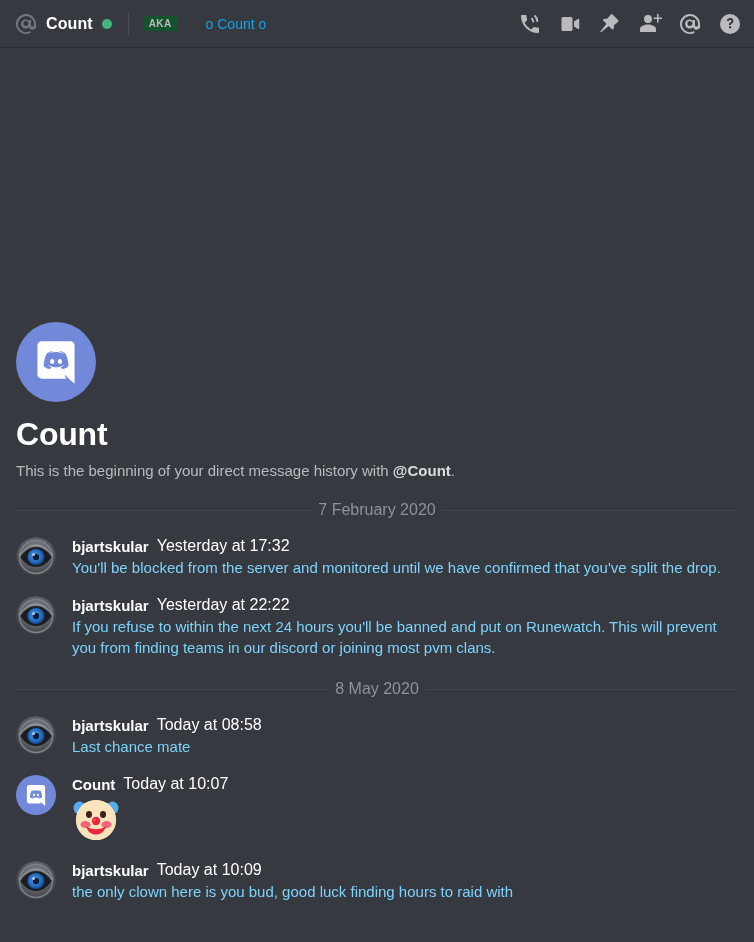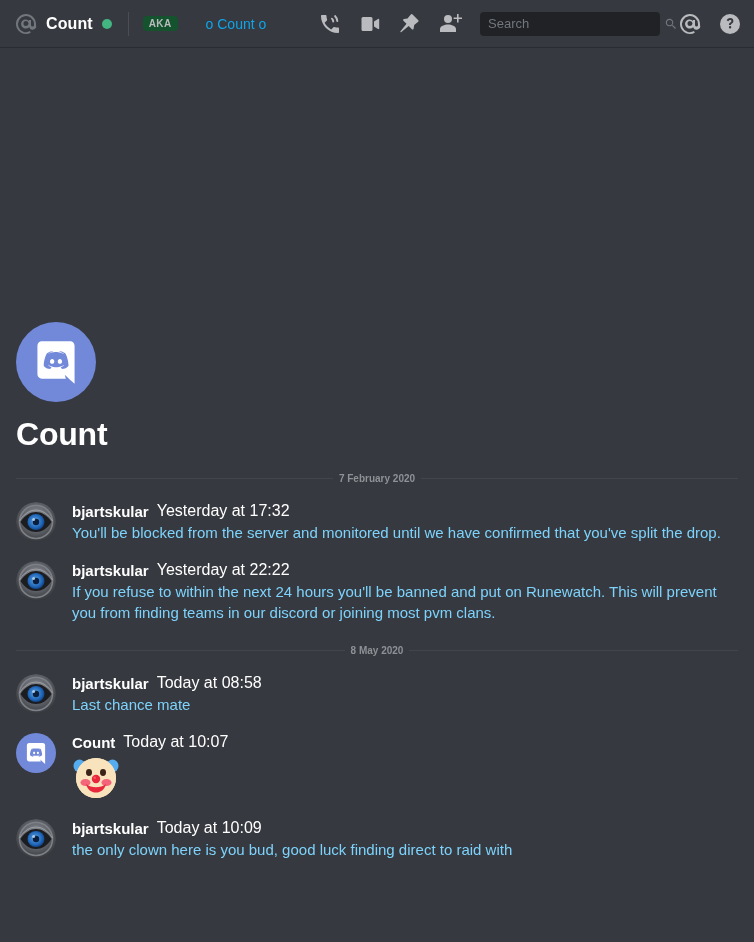--- a/index.html
+++ b/index.html
@@ -116,22 +116,22 @@
   .intro-sub b { color: #dcddde; font-weight: bold; }
 
   .divider-row {
     display: flex;
     align-items: center;
     margin: 20px 16px 14px;
   }
   .divider-line { flex: 1; height: 1px; background: #42454a; }
   .divider-label {
     color: #8e9297;
-    font-size: 10px;
-    font-weight: bold;
+    font-size: 16px;
+    font-weight: normal;
     padding: 0 6px;
     white-space: nowrap;
   }
 
   .msg {
     display: flex;
     padding: 4px 16px 2px;
     margin-top: 12px;
   }
   .msg.first { margin-top: 0; }
@@ -206,28 +206,20 @@
       </svg>
     </span>
 
     <span class="tb-icon">
       <svg viewBox="0 0 24 24" width="24" height="24">
         <path fill="#b9bbbe" d="M10 11a4 4 0 1 0 0-8 4 4 0 0 0 0 8zm0 1.5c-3.3 0-8 1.7-8 4.5V20h16v-3c0-2.8-4.7-4.5-8-4.5z"></path>
         <path fill="#b9bbbe" d="M19 2h1.6v3.4H24V7h-3.4v3.4H19V7h-3.4V5.4H19V2z"></path>
       </svg>
     </span>
 
-    <div class="searchbox">
-      <input type="text" placeholder="Search" style="">
-      <span class="search-icon">
-        <svg viewBox="0 0 24 24" width="14" height="14">
-          <path fill="#72767d" d="M15.5 14h-.8l-.3-.3a6.5 6.5 0 1 0-.7.7l.3.3v.8l5 5 1.5-1.5-5-5zm-6 0a4.5 4.5 0 1 1 0-9 4.5 4.5 0 0 1 0 9z"></path>
-        </svg>
-      </span>
-    </div>
 
     <span class="tb-icon">
       <svg viewBox="0 0 24 24" width="24" height="24">
         <path fill="#b9bbbe" d="M12 2C6.48 2 2 6.48 2 12s4.48 10 10 10c1.73 0 3.36-.44 4.78-1.22l-.78-1.73A8 8 0 1 1 20 12v1a1.5 1.5 0 0 1-3 0V8h-2v1.1A4.5 4.5 0 1 0 12 16.5a4.48 4.48 0 0 0 3.2-1.35A3.5 3.5 0 0 0 22 13v-1c0-5.52-4.48-10-10-10zm0 12a2.5 2.5 0 1 1 0-5 2.5 2.5 0 0 1 0 5z"></path>
       </svg>
     </span>
 
     <span class="tb-icon">
       <svg viewBox="0 0 24 24" width="24" height="24">
         <circle cx="12" cy="12" r="10" fill="#b9bbbe"></circle>
@@ -243,20 +235,21 @@
   <div class="spacer"></div>
 
   <div class="intro">
     <div class="intro-avatar">
       <svg viewBox="0 0 245 240" width="52" height="51">
         <path fill="#ffffff" d="M104.4 103.9c-5.7 0-10.2 5-10.2 11.1s4.6 11.1 10.2 11.1c5.7 0 10.2-5 10.2-11.1.1-6.1-4.5-11.1-10.2-11.1zm36.5 0c-5.7 0-10.2 5-10.2 11.1s4.6 11.1 10.2 11.1c5.7 0 10.2-5 10.2-11.1s-4.5-11.1-10.2-11.1z"></path>
         <path fill="#ffffff" d="M189.5 20h-134C44.2 20 35 29.2 35 40.6v135.2c0 11.4 9.2 20.6 20.5 20.6h113.4l-5.3-18.5 12.8 11.9 12.1 11.2 21.5 19V40.6c0-11.4-9.2-20.6-20.5-20.6zm-38.6 130.6s-3.6-4.3-6.6-8.1c13.1-3.7 18.1-11.9 18.1-11.9-4.1 2.7-8 4.6-11.5 5.9-5 2.1-9.8 3.5-14.5 4.3-9.6 1.8-18.4 1.3-25.9-.1-5.7-1.1-10.6-2.7-14.7-4.3-2.3-.9-4.8-2-7.3-3.4-.3-.2-.6-.3-.9-.5-.2-.1-.3-.2-.4-.2-1.8-1-2.8-1.7-2.8-1.7s4.8 8 17.5 11.8c-3 3.8-6.7 8.3-6.7 8.3-22.1-.7-30.5-15.2-30.5-15.2 0-32.2 14.4-58.3 14.4-58.3 14.4-10.8 28.1-10.5 28.1-10.5l1 1.2c-18 5.2-26.3 13.1-26.3 13.1s2.2-1.2 5.9-2.9c10.7-4.7 19.2-6 22.7-6.3.6-.1 1.1-.2 1.7-.2 6.1-.8 13-1 20.2-.2 9.5 1.1 19.7 3.9 30.1 9.6 0 0-7.9-7.5-24.9-12.7l1.4-1.6s13.7-.3 28.1 10.5c0 0 14.4 26.1 14.4 58.3 0 0-8.5 14.5-30.6 15.2z"></path>
       </svg>
     </div>
     <div class="intro-title">Count</div>
+    <div class="intro-sub"><span>This is the beginning of your direct message history with </span><b>@Count</b><span>.</span></div>
   </div>
 
   <div class="divider-row">
     <span class="divider-line"></span>
     <span class="divider-label">7 February 2020</span>
     <span class="divider-line"></span>
   </div>
 
   <div class="msg first">
     <div class="avatar">
@@ -379,17 +372,17 @@
         <circle cx="20" cy="20" r="3.2" fill="#0b1f3d"></circle>
         <circle cx="17.6" cy="17.6" r="1.5" fill="#bcd9f5" opacity=".85"></circle>
         <path d="M3.5 19c5-8 11-11 16.5-11s11.5 3 16.5 11" fill="none" stroke="#a8abb1" stroke-width="1.2" opacity=".7"></path>
       </svg>
     </div>
     <div class="msg-body">
       <div class="msg-head">
         <span class="msg-author">bjartskular</span>
         <span class="msg-time">Today at 10:09</span>
       </div>
-      <div class="msg-text">the only clown here is you bud, good luck finding direct to raid with</div>
+      <div class="msg-text">the only clown here is you bud, good luck finding hours to raid with</div>
     </div>
   </div>
 
 </div>
 
 </body></html>

